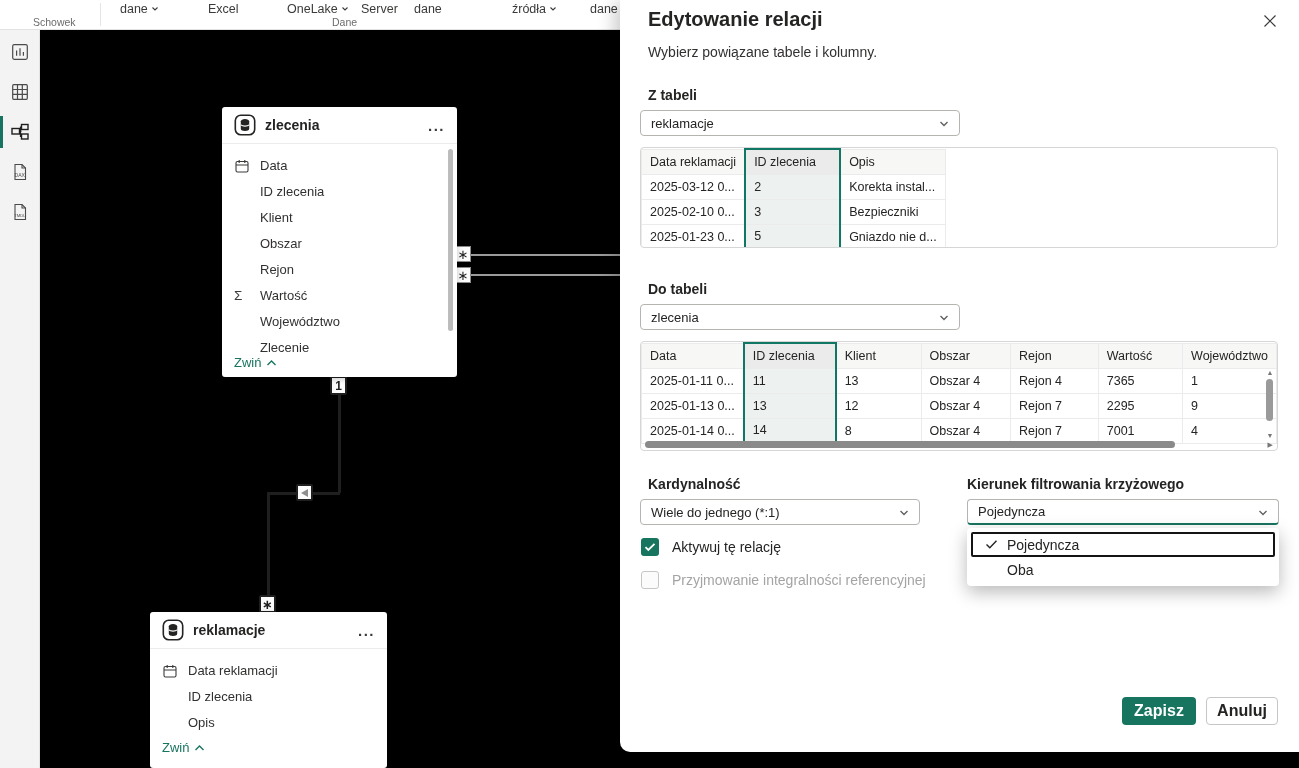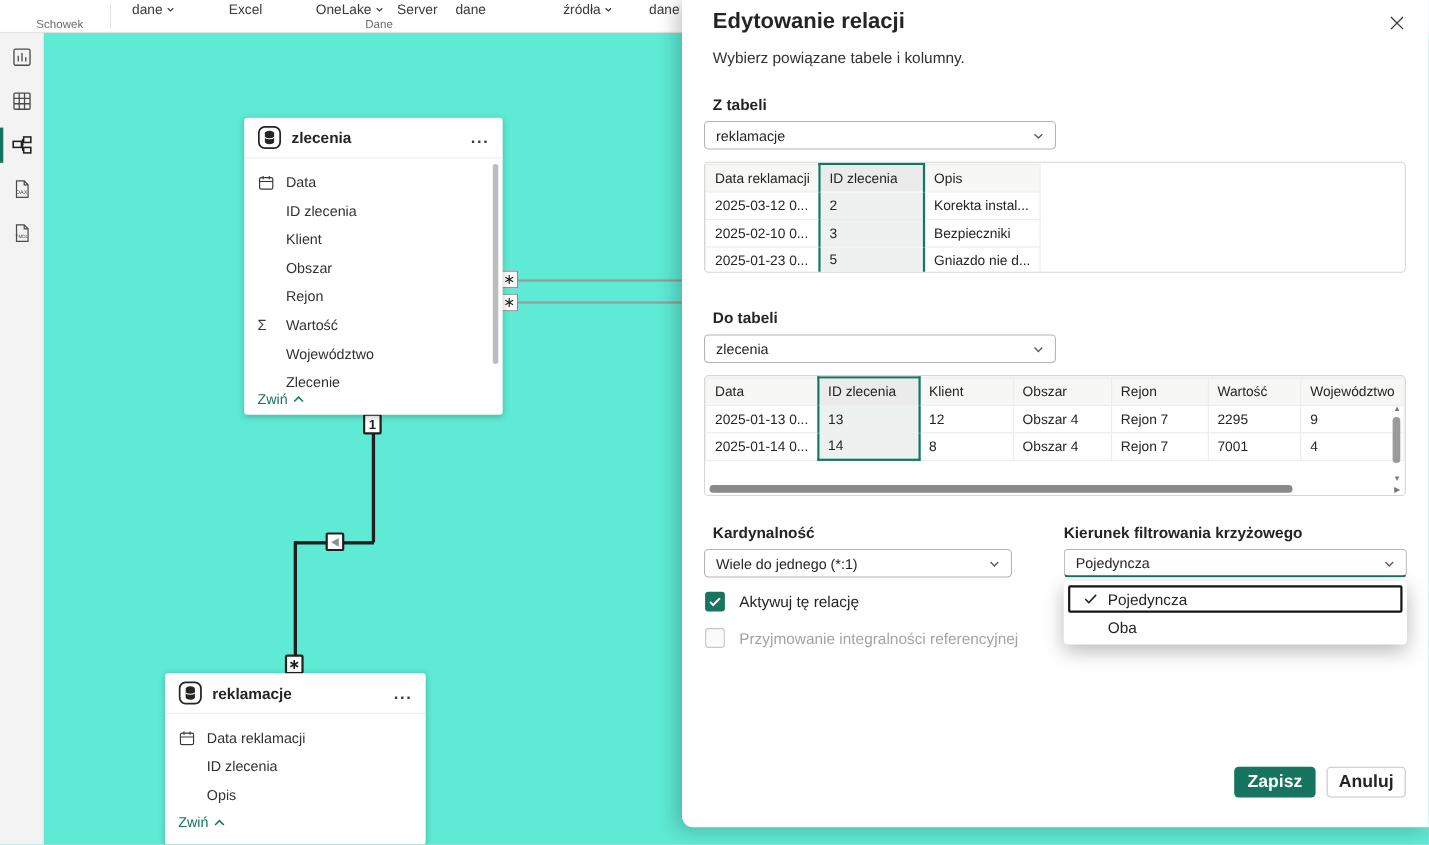--- a/index.html
+++ b/index.html
@@ -1,18 +1,18 @@
 <!DOCTYPE html>
 <html><head>
 <meta charset="utf-8">
 <style>
   * { box-sizing: border-box; margin: 0; padding: 0; }
   body { background:#cfcfcf; font-family:"Liberation Sans","DejaVu Sans",sans-serif; }
   #root { position:relative; width:1299px; height:768px; overflow:hidden;
-          background:#5eead4; color:#252423; }
+          background:#000000; color:#252423; }
 
   
   .topbar { position:absolute; left:0; top:0; width:100%; height:30px;
             background:#fff; border-bottom:1px solid #e2e2e2; }
   .ribbon-item { position:absolute; top:2px; font-size:12.5px; color:#3b3a39;
                  display:flex; align-items:center; gap:3px; cursor:pointer; }
   .group-label { position:absolute; top:16px; font-size:10.5px; color:#6b6b6b; }
   .rib-sep { position:absolute; top:3px; width:1px; height:23px; background:#e4e4e4; }
 
   
@@ -343,20 +343,29 @@
             <tr>
           <th>Data</th>
           <th class="selcol">ID zlecenia</th>
           <th>Klient</th>
           <th>Obszar</th>
           <th>Rejon</th>
           <th>Wartość</th>
           <th>Województwo</th>
         </tr>
         <tr>
+          <td>2025-01-11 0...</td>
+          <td class="selcol">11</td>
+          <td>13</td>
+          <td>Obszar 4</td>
+          <td>Rejon 4</td>
+          <td>7365</td>
+          <td>1</td>
+        </tr>
+        <tr>
           <td>2025-01-13 0...</td>
           <td class="selcol">13</td>
           <td>12</td>
           <td>Obszar 4</td>
           <td>Rejon 7</td>
           <td>2295</td>
           <td>9</td>
         </tr>
         <tr class="lastrow">
           <td>2025-01-14 0...</td>

